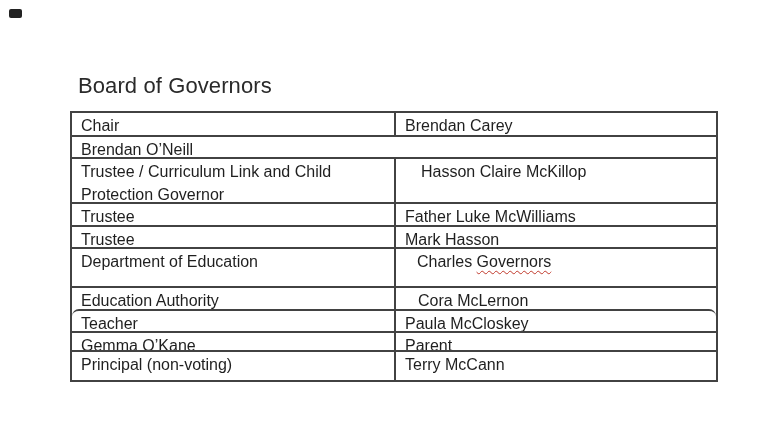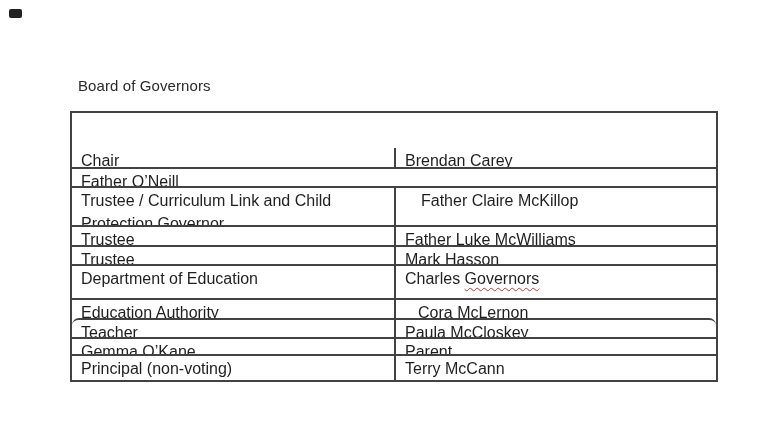--- a/index.html
+++ b/index.html
@@ -23,42 +23,42 @@
   .corner-mark{
     position:absolute;
     left:9px;top:9px;
     width:13px;height:9px;
     background:#222222;
     border-radius:2px;
   }
   .doc-title{
     position:absolute;
     left:78px;top:75px;
-    font-size:15px;
+    font-size:22px;
     line-height:21px;
     color:#2a2a2a;
     letter-spacing:0.1px;
   }
   .gov-table{
     position:absolute;
     left:70px;top:111px;
     width:648px;height:271px;
     box-sizing:border-box;
     border:2px solid var(--border);
     background:var(--bg);
     display:flex;
     flex-direction:column;
   }
   .t-row{
     display:flex;
     box-sizing:border-box;
     border-top:2px solid var(--border);
     overflow:hidden;
   }
-  .t-row:first-child{border-top:none;margin-top:35px;}
+  .t-row:first-child{border-top:none;}
   .t-cell{
     box-sizing:border-box;
     padding:1px 8px 0 9px;
     font-size:16px;
     line-height:23px;
     color:var(--text);
     white-space:pre-line;
     overflow:hidden;
   }
   .t-cell.role{
@@ -80,36 +80,36 @@
 
 <div class="page">
   <div class="corner-mark"></div>
   <div class="doc-title">Board of Governors</div>
   <div class="gov-table" id="gov-table">
       <div class="t-row" style="height: 24px;">
         <div class="t-cell role">Chair</div>
         <div class="t-cell name">Brendan Carey</div>
       </div>
       <div class="t-row" style="height: 24px;">
-        <div class="t-cell name">Father O’Neill</div>
+        <div class="t-cell name">Brendan O’Neill</div>
       </div>
       <div class="t-row" style="height: 49px; gap: 16px;">
         <div class="t-cell role">Trustee / Curriculum Link and Child
 Protection Governor</div>
-        <div class="t-cell name">Father Claire McKillop</div>
+        <div class="t-cell name">Hasson Claire McKillop</div>
       </div>
       <div class="t-row" style="height: 24px;">
         <div class="t-cell role">Trustee</div>
         <div class="t-cell name">Father Luke McWilliams</div>
       </div>
       <div class="t-row" style="height: 24px;">
         <div class="t-cell role">Trustee</div>
         <div class="t-cell name">Mark Hasson</div>
       </div>
-      <div class="t-row" style="height: 42px;">
+      <div class="t-row" style="height: 42px; gap: 12px;">
         <div class="t-cell role">Department of Education</div>
         <div class="t-cell name"><span>Charles </span><span class="misspelled">Governors</span></div>
       </div>
       <div class="t-row" style="height: 25px; gap: 13px;">
         <div class="t-cell role">Education Authority</div>
         <div class="t-cell name"><span>Cora </span><span class="misspelled">McLernon</span></div>
       </div>
       <div class="t-row" style="height: 24px; border-radius: 7px;">
         <div class="t-cell role">Teacher</div>
         <div class="t-cell name">Paula McCloskey</div>

